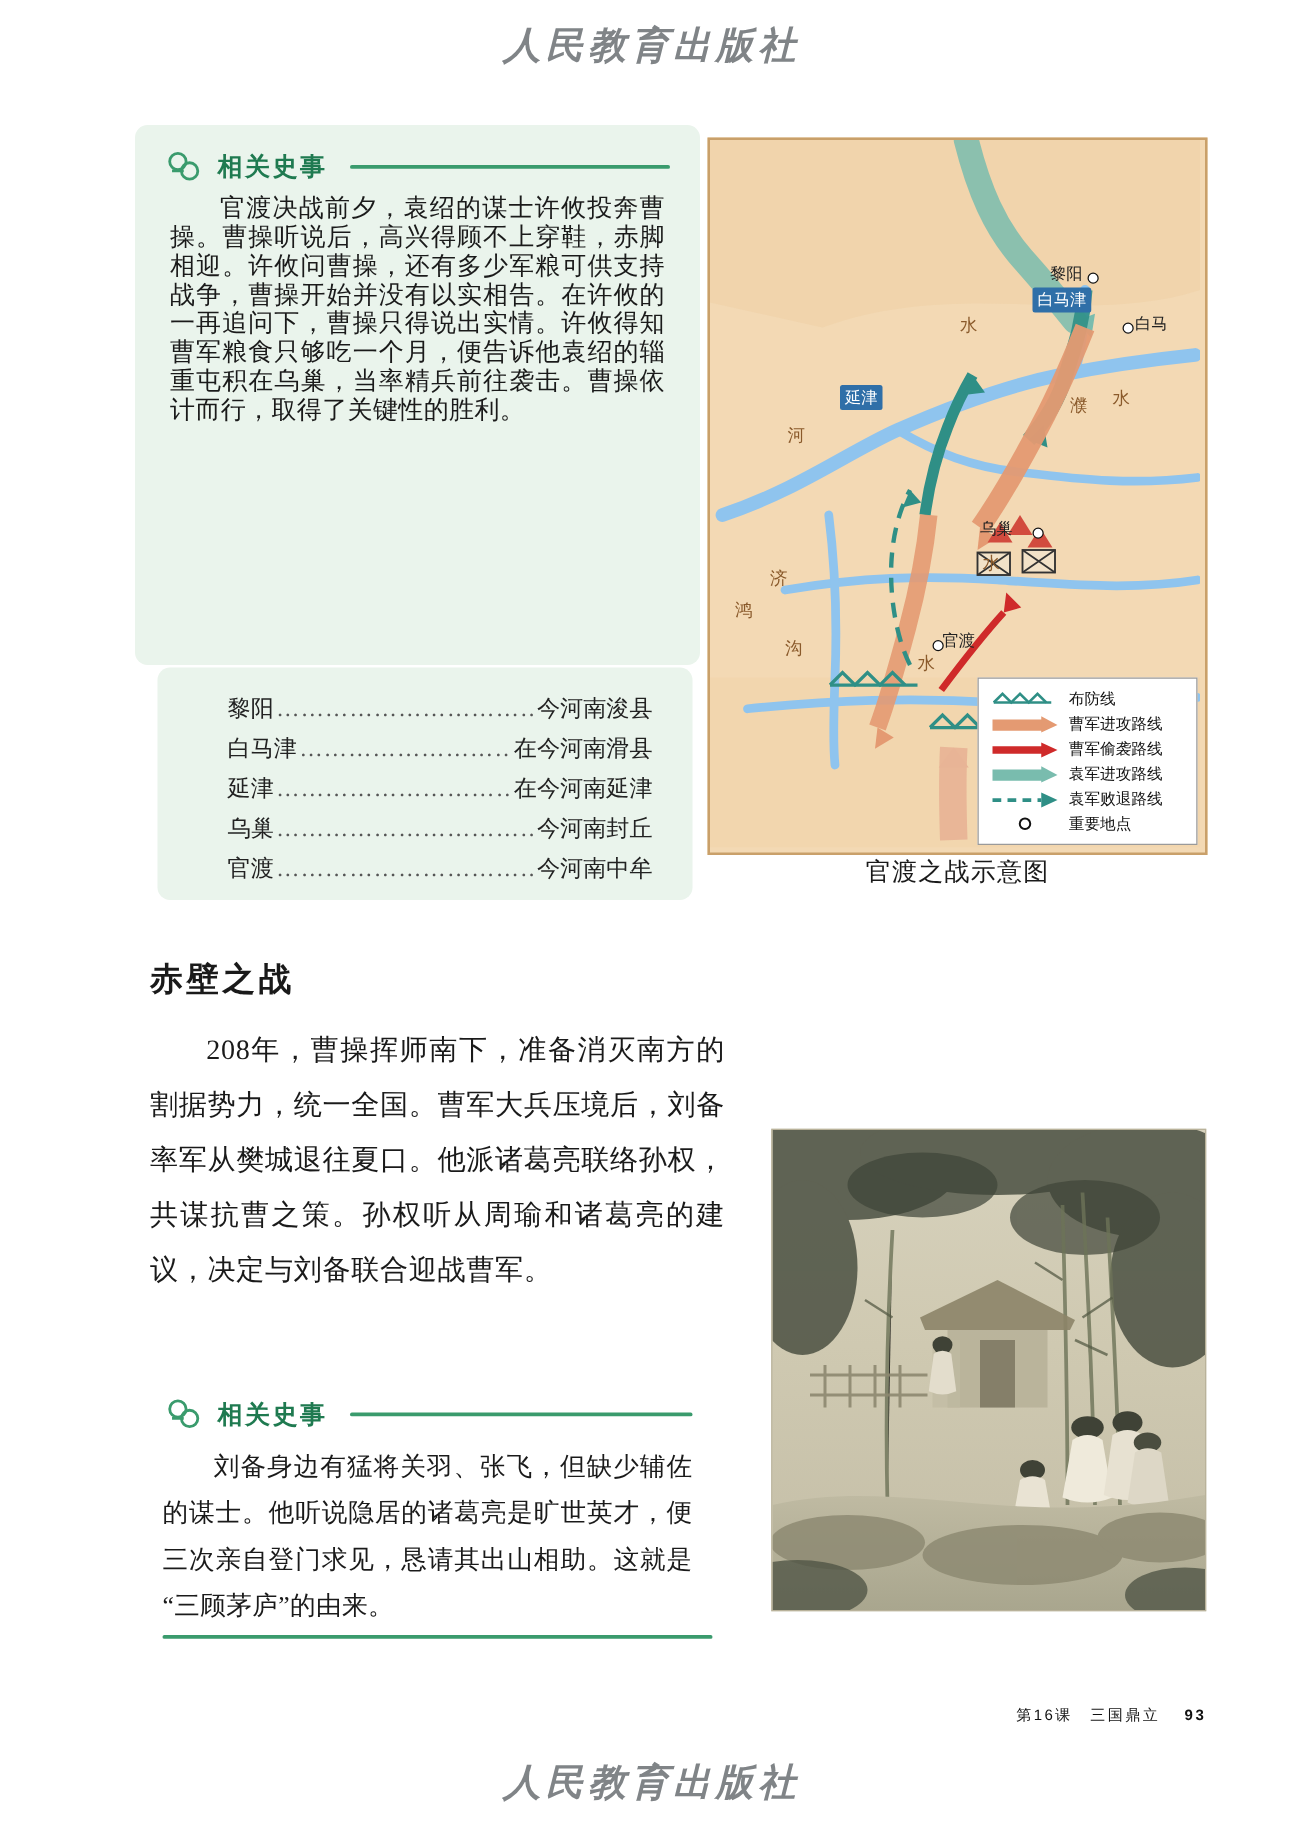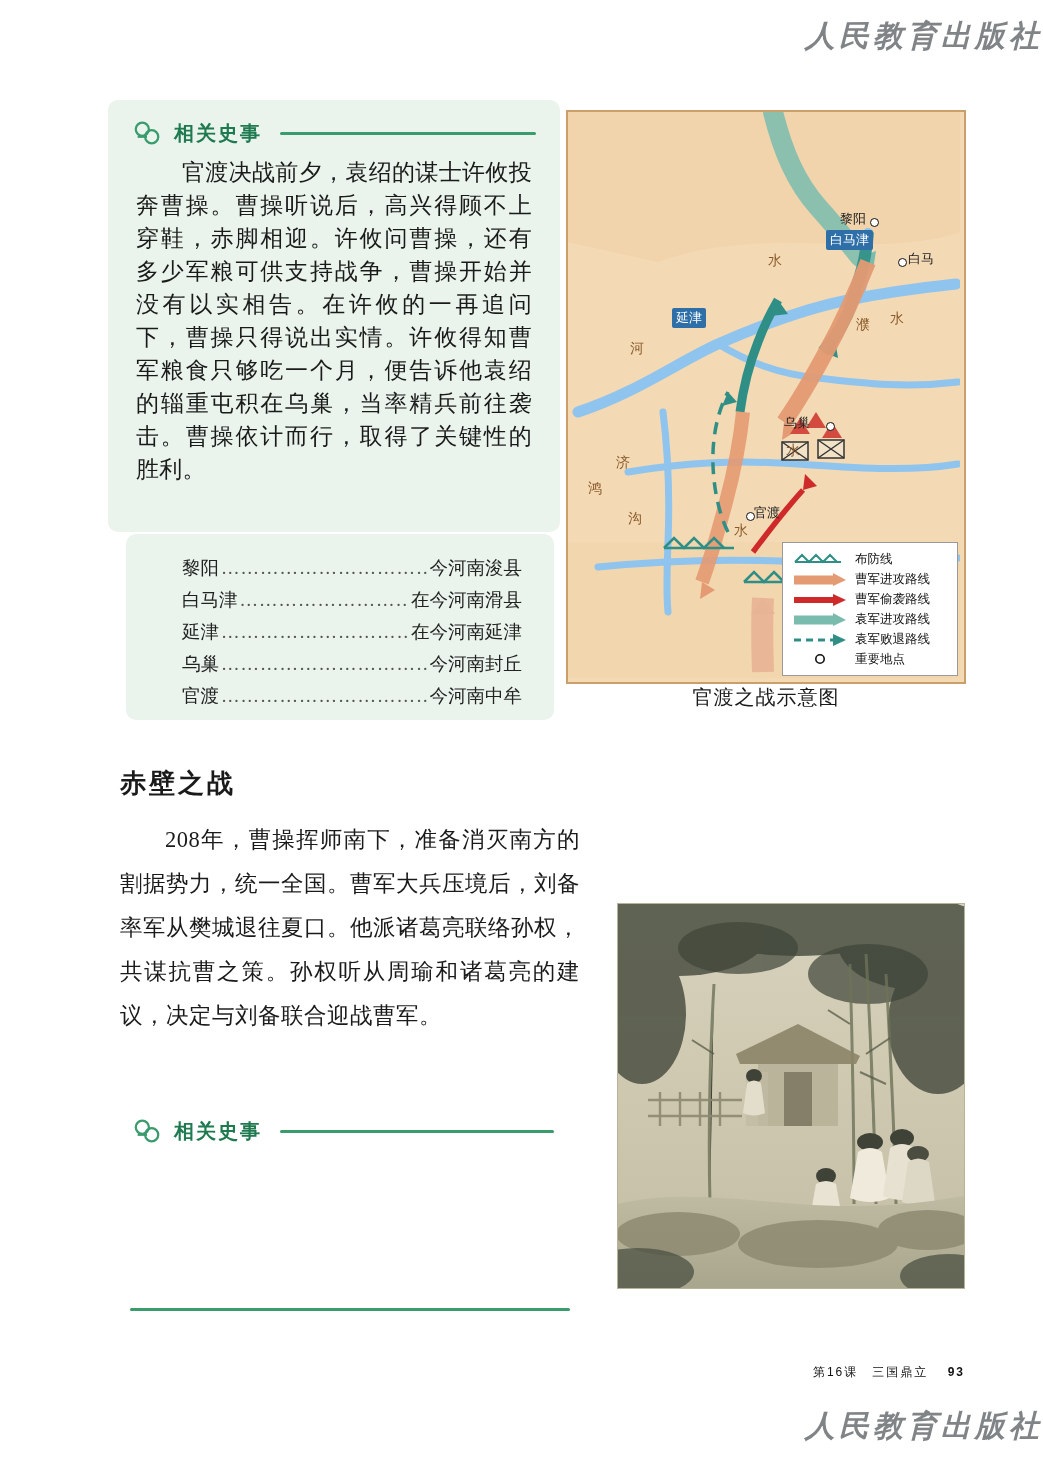--- a/index.html
+++ b/index.html
@@ -19,21 +19,21 @@
     position: relative;
     width: 1043px;
     height: 1474px;
   }
 
   
   .publisher-mark {
     position: absolute;
     left: 0;
     width: 1043px;
-    text-align: right;
+    text-align: center;
     color: #6a6f73;
     font-family: "Liberation Serif", serif;
     font-size: 30px;
     font-style: italic;
     font-weight: bold;
     letter-spacing: 4px;
     opacity: 0.85;
   }
   #pub-top { top: 16px; }
   #pub-bottom { top: 1406px; }
@@ -70,22 +70,22 @@
   }
   .info-rule {
     flex: 1;
     height: 3px;
     background: #3a9b6d;
     border-radius: 2px;
     margin-left: 6px;
   }
   .info-body {
     padding: 8px 28px 0 28px;
-    font-size: 23px;
-    line-height: 33px;
+    font-size: 20px;
+    line-height: 23px;
     text-align: justify;
     text-indent: 2em;
     letter-spacing: 0.3px;
   }
 
   
   #glossary-box {
     position: absolute;
     left: 126px;
     top: 534px;
@@ -468,20 +468,21 @@
       <span class="info-icon">
         <svg viewBox="0 0 32 32" width="30" height="30" aria-hidden="true">
           <circle cx="11" cy="12" r="7" fill="none" stroke="#3a9b6d" stroke-width="2.4"></circle>
           <circle cx="21" cy="20" r="7" fill="none" stroke="#3a9b6d" stroke-width="2.4"></circle>
           <path d="M6 20 h10" stroke="#3a9b6d" stroke-width="2.4" fill="none"></path>
         </svg>
       </span>
       <span class="info-title">相关史事</span>
       <span class="info-rule"></span>
     </div>
+    <div class="info-body">刘备身边有猛将关羽、张飞，但缺少辅佐的谋士。他听说隐居的诸葛亮是旷世英才，便三次亲自登门求见，恳请其出山相助。这就是“三顾茅庐”的由来。</div>
   </div>
   <div id="info-box-2-rule-bottom"></div>
 
   <div id="painting-figure">
     <div id="painting">
       <svg width="346" height="384" viewBox="0 0 346 384" aria-hidden="true" style="position:absolute;left:0;top:0;">
         <defs>
           <linearGradient id="silk" x1="0" y1="0" x2="0" y2="1">
             <stop offset="0%" stop-color="#d7d2bd"></stop>
             <stop offset="45%" stop-color="#cfc9b1"></stop>

